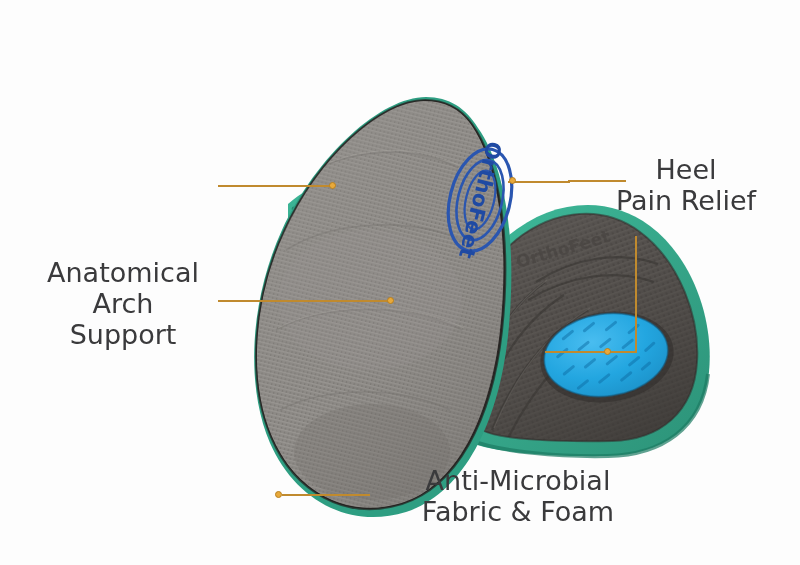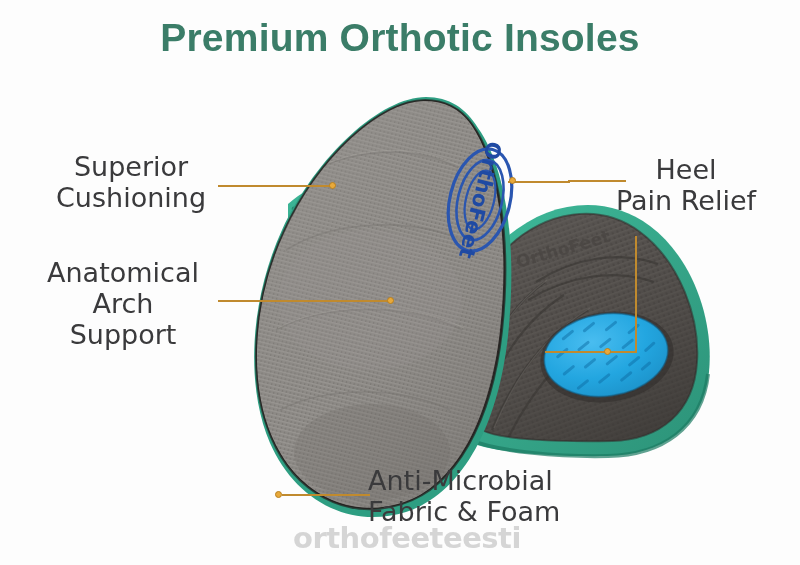--- a/index.html
+++ b/index.html
@@ -29,21 +29,21 @@
     color:#3a3a3c;
     font-size:27px;
     line-height:1.14;
     font-weight:400;
     white-space:pre-line;
     font-family:"DejaVu Sans", sans-serif;
   }
   .lbl-cushion{left:22px;top:152px;width:218px;text-align:center;}
   .lbl-arch{left:14px;top:258px;width:218px;text-align:center;}
   .lbl-heel{left:586px;top:155px;width:200px;text-align:center;}
-  .lbl-anti{left:368px;top:466px;width:300px;text-align:left;}
+  .lbl-anti{left:368px;top:466px;width:300px;text-align:center;}
 
   
   .lead{position:absolute;background:#c08a2e;}
   .lead-h{height:2px;}
   .lead-v{width:2px;}
   .dot{
     position:absolute;width:7px;height:7px;border-radius:50%;
     background:#e8a93b;border:1.5px solid #b8801f;
     box-sizing:border-box;
   }
@@ -246,30 +246,26 @@
   <div class="lead lead-h l3b"></div>
   <div class="dot d3"></div>
 
   <div class="lead lead-v l4v"></div>
   <div class="lead lead-h l4h"></div>
   <div class="dot d4"></div>
 
   <div class="lead lead-h l5"></div>
   <div class="dot d5"></div>
 
-  <div class="title">Premium Orthotic Insoles</div>
-
-  <div class="label lbl-cushion">Superior
-Cushioning</div>
+
 
   <div class="label lbl-heel">Heel
 Pain Relief</div>
 
   <div class="label lbl-arch">Anatomical
 Arch
 Support</div>
 
   <div class="label lbl-anti">Anti-Microbial
 Fabric &amp; Foam</div>
 
-  <div class="watermark">orthofeeteesti</div>
 
 </div>
 
 </body></html>

